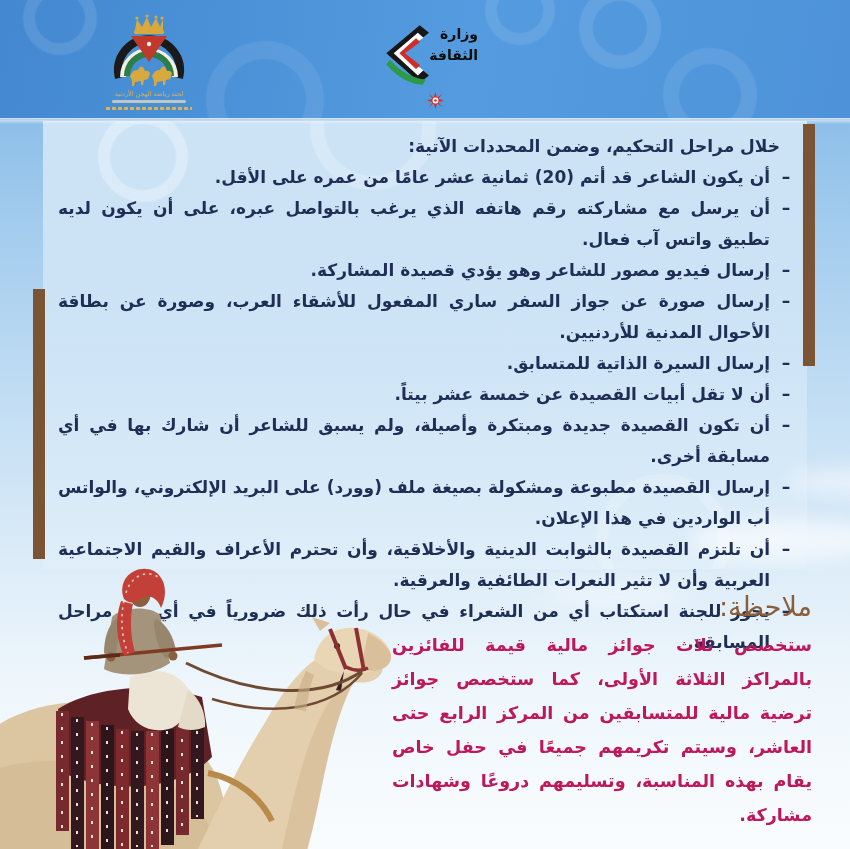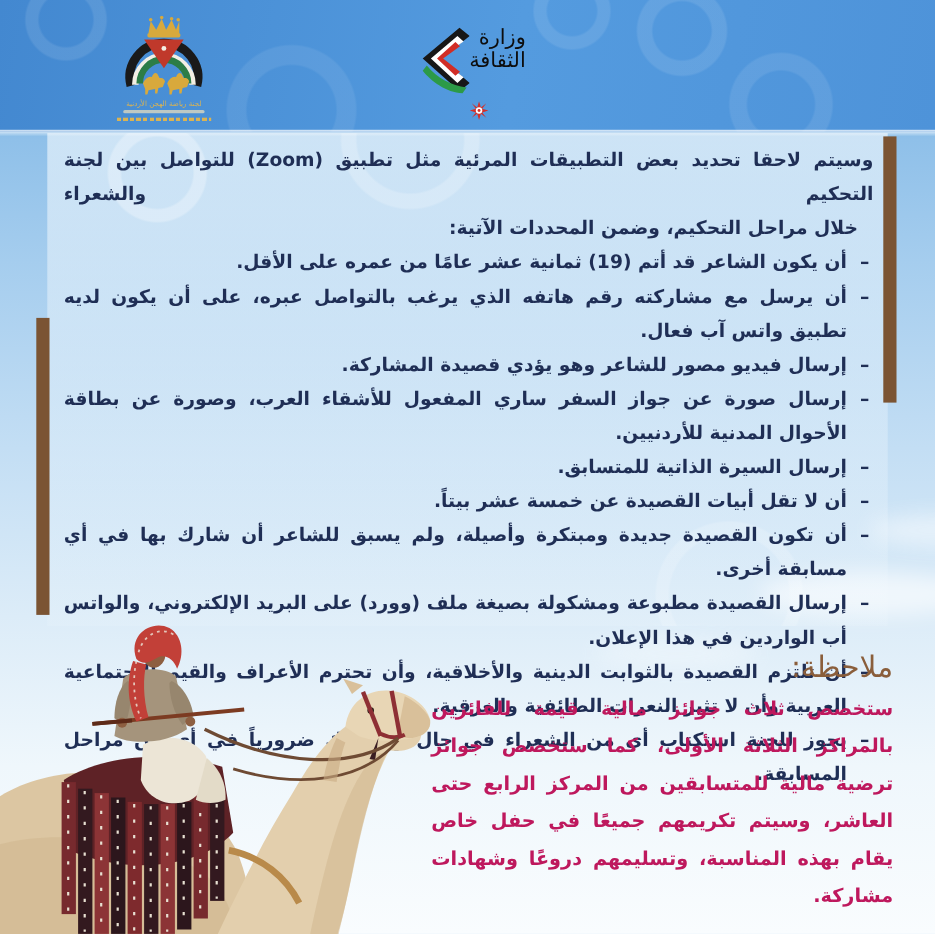--- a/index.html
+++ b/index.html
@@ -40,21 +40,21 @@
   .crest-caption {
     position:absolute; left:0; right:0; top:76px; text-align:center;
     font-size:6.5px; font-weight:normal; color:#d9b354; direction:rtl; line-height:8px;
   }
   .crest-enline { position:absolute; left:18px; right:18px; top:86px; height:3px; background:rgba(230,220,190,.75); border-radius:2px; }
   .crest-goldline { position:absolute; left:12px; right:12px; top:93px; height:3px;
     background:repeating-linear-gradient(90deg,#d9b354 0 4px, rgba(0,0,0,0) 4px 6px); }
   
   .ministry { position:absolute; left:368px; top:24px; width:110px; z-index:6; }
   .ministry-row { display:flex; direction:rtl; align-items:flex-start; }
-  .ministry-text { text-align:right; color:#0d0d0d; font-weight:normal; font-size:19px; line-height:21px; letter-spacing:-0.5px; }
+  .ministry-text { text-align:right; color:#0d0d0d; font-weight:bold; font-size:14px; line-height:21px; letter-spacing:-0.5px; }
   .ministry-star { margin:6px 34px 0 0; display:flex; direction:rtl; }
   
   .panel {
     position:absolute; left:43px; top:121px; width:764px; height:448px; z-index:2;
     background:
       radial-gradient(circle at 100px 36px, transparent 32px, rgba(255,255,255,.30) 34px 44px, transparent 46px),
       radial-gradient(circle at 330px 6px,  transparent 48px, rgba(255,255,255,.22) 50px 62px, transparent 64px),
       radial-gradient(circle at 620px 420px, transparent 54px, rgba(255,255,255,.18) 56px 66px, transparent 68px),
       linear-gradient(180deg, rgba(244,250,254,.62), rgba(244,250,254,.34) 55%, rgba(244,250,254,.14));
   }
@@ -142,26 +142,25 @@
         <circle cx="9" cy="9" r="1.4" fill="#d3302a"></circle>
       </svg>
     </div>
   </div>
 
   <div class="panel"></div>
   <div class="bar right"></div>
   <div class="bar left"></div>
 
   <div class="content">
-    <div class="intro-l1">وسيتم  لاحقا تحديد بعض التطبيقات المرئية مثل تطبيق (Zoom) للتواصل بين لجنة التحكيم والشعراء</div>
     <div class="intro-l2">خلال مراحل التحكيم، وضمن المحددات الآتية:</div>
     <ul class="rules">
       <li>
           <span class="dash">–</span>
-          <div class="txt">أن يكون الشاعر قد أتم (19) ثمانية عشر عامًا من عمره على الأقل.</div>
+          <div class="txt">أن يكون الشاعر قد أتم (20) ثمانية عشر عامًا من عمره على الأقل.</div>
         </li>
       <li>
           <span class="dash">–</span>
           <div class="txt">أن يرسل مع مشاركته رقم هاتفه الذي يرغب بالتواصل عبره، على أن يكون لديه تطبيق واتس آب فعال.</div>
         </li>
       <li>
           <span class="dash">–</span>
           <div class="txt">إرسال فيديو مصور للشاعر وهو يؤدي قصيدة المشاركة.</div>
         </li>
       <li>

